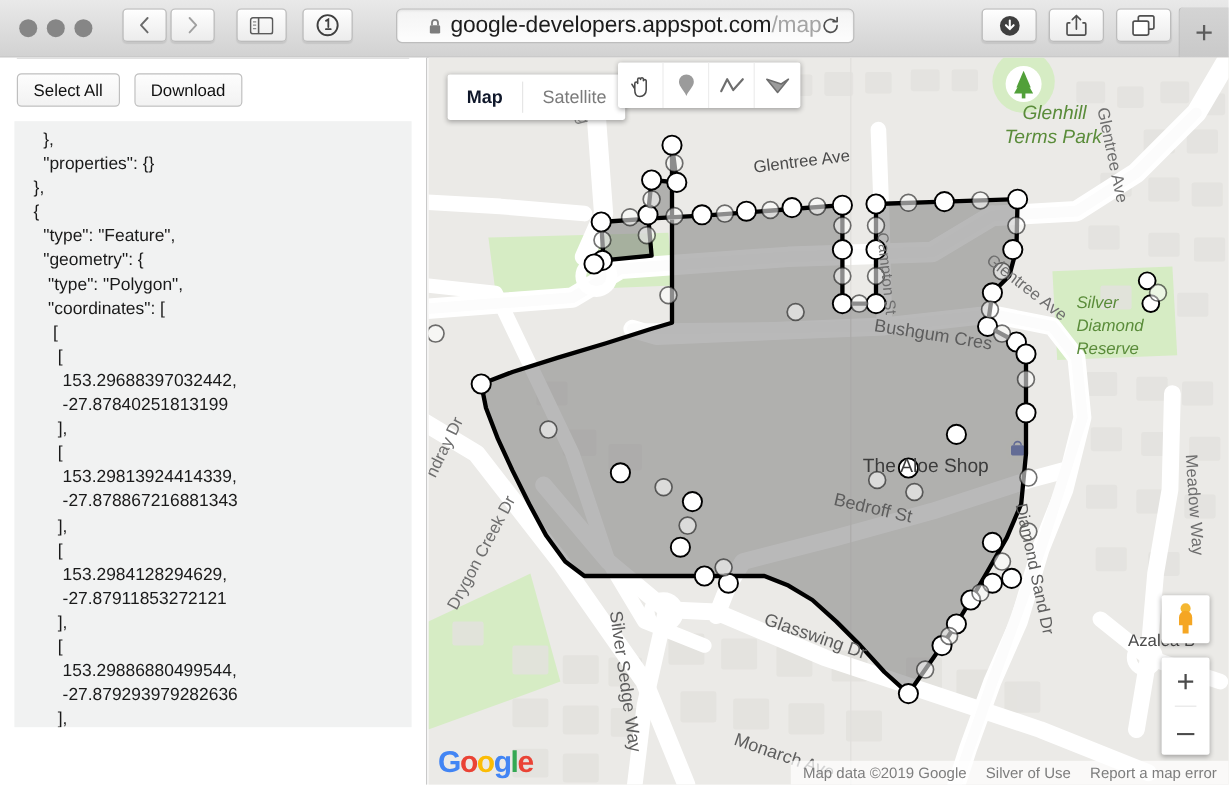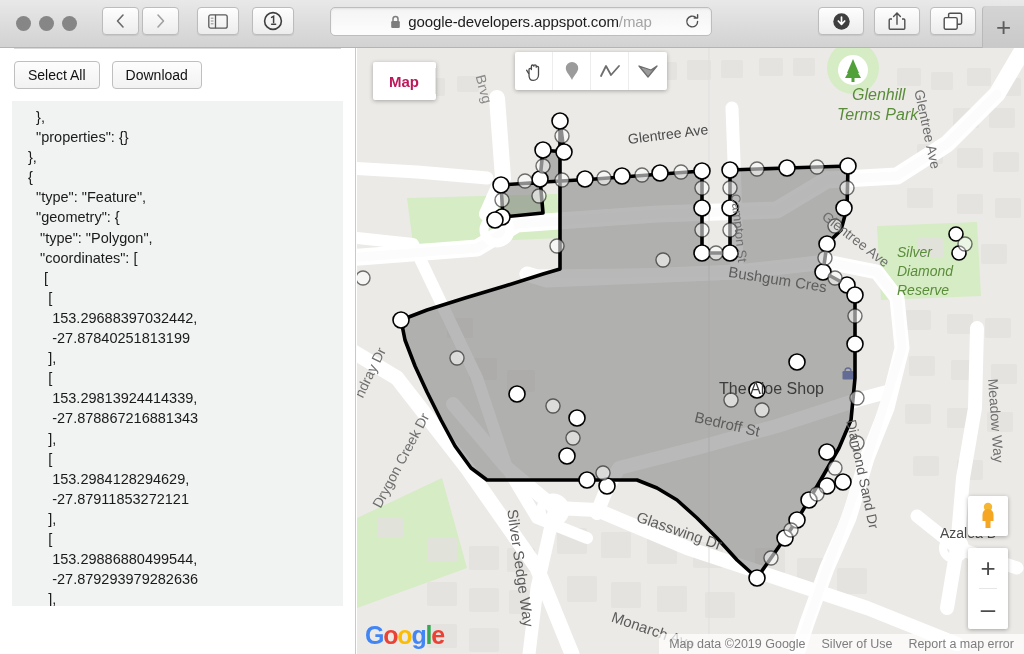--- a/index.html
+++ b/index.html
@@ -29,21 +29,21 @@
   .sidebtn { position: absolute; left: 197px; top: 7px; width: 42px; }
   .onepw { position: absolute; left: 252px; top: 7px; width: 42px; }
   .urlwrap {
     position: absolute; left: 330px; top: 7px; width: 382px; height: 29px;
     background: linear-gradient(to bottom,#f4f4f4,#fdfdfd);
     border: 1px solid #bdbdbd; border-radius: 5px;
     display: flex; align-items: center; justify-content: center;
     box-shadow: 0 1px 2px rgba(0,0,0,.08) inset;
   }
   .lockico { margin-right: 7px; display: flex; }
-  .urltxt { font-size: 15px; color: #1c1c1c; letter-spacing: -.1px; }
+  .urltxt { font-size: 19px; color: #1c1c1c; letter-spacing: -.1px; }
   .urltxt .dim { color: #a4a4a4; }
   .reload { position: absolute; right: 10px; top: 5px; }
   .rightgrp { position: absolute; right: 48px; top: 7px; display: flex; gap: 10px; }
   .rightgrp .cbtn { width: 46px; }
   .newtab {
     position: absolute; right: 0; top: 6px; width: 42px; height: 42px;
     background: linear-gradient(to bottom,#d4d4d4,#c9c9c9);
     border-left: 1px solid #b9b9b9;
     display: flex; align-items: center; justify-content: center;
     font-size: 26px; color: #5d5d5d; font-weight: 300; line-height: 1;
@@ -86,21 +86,21 @@
   
   .maptype {
     position: absolute; left: 16px; top: 14px; display: flex;
     background: #fff; border-radius: 2px;
     box-shadow: 0 1px 4px rgba(0,0,0,.3); overflow: hidden; height: 38px;
   }
   .mt-item {
     display: flex; align-items: center; padding: 0 16px; font-size: 15px;
     cursor: pointer; color: #7b7b7b;
   }
-  .mt-item.active { color: #be185d; font-weight: bold; }
+  .mt-item.active { color: #0f172a; font-weight: bold; }
   .mt-sep { width: 1px; background: #e6e6e6; margin: 6px 0; }
 
   
   .drawtools {
     position: absolute; left: 158px; top: 4px; display: flex;
     background: #fff; border-radius: 2px;
     box-shadow: 0 1px 4px rgba(0,0,0,.3); overflow: hidden; height: 38px;
   }
   .dt-item {
     width: 38px; display: flex; align-items: center; justify-content: center;
@@ -577,20 +577,21 @@
         <div style="position: absolute; white-space: nowrap; left: 258px; top: 560px; font-size: 15px; color: rgb(93, 93, 93); font-weight: normal; font-style: normal; transform: rotate(19deg); transform-origin: left top; font-family: &quot;Liberation Sans&quot;, sans-serif;">Monarch Ave</div>
         <div style="position: absolute; white-space: nowrap; left: 12px; top: 455px; font-size: 14px; color: rgb(110, 110, 110); font-weight: normal; font-style: normal; transform: rotate(-62deg); transform-origin: left top; font-family: &quot;Liberation Sans&quot;, sans-serif;">Drygon Creek Dr</div>
         <div style="position: absolute; white-space: nowrap; left: -6px; top: 345px; font-size: 14px; color: rgb(110, 110, 110); font-weight: normal; font-style: normal; transform: rotate(-64deg); transform-origin: left top; font-family: &quot;Liberation Sans&quot;, sans-serif;">ndray Dr</div>
         <div style="position: absolute; white-space: nowrap; left: 131px; top: 25px; font-size: 14px; color: rgb(138, 138, 138); font-weight: normal; font-style: normal; transform: rotate(75deg); transform-origin: left top; font-family: &quot;Liberation Sans&quot;, sans-serif;">Brvg</div>
         <div style="position: absolute; white-space: nowrap; left: 583px; top: 477px; font-size: 14px; color: rgb(74, 74, 74); font-weight: normal; font-style: normal; transform: rotate(0deg); transform-origin: left top; font-family: &quot;Liberation Sans&quot;, sans-serif;">Azalea B</div>
       </div>
 
     <div class="maptype">
       <div class="mt-item active">Map</div>
       <div class="mt-sep"></div>
+      <div class="mt-item">Satellite</div>
     </div>
 
     <div class="drawtools">
       <div class="dt-item">
         <svg width="21" height="21" viewBox="0 0 21 21">
           <path d="M6 14 V8.5 a1.2 1.2 0 0 1 2.4 0 V5.2 a1.2 1.2 0 0 1 2.4 0 V5 a1.2 1.2 0 0 1 2.4 0 V6.2 a1.2 1.2 0 0 1 2.3 0 V14 c0 3-2.2 5.4-5.3 5.4 C6.9 19.4 6 17 6 14 Z" fill="none" stroke="#4a4a4a" stroke-width="1.3" stroke-linejoin="round"></path>
           <path d="M3.6 9.2 L5.6 12.4" stroke="#4a4a4a" stroke-width="1.3" fill="none" stroke-linecap="round"></path>
         </svg>
       </div>
       <div class="dt-item">

